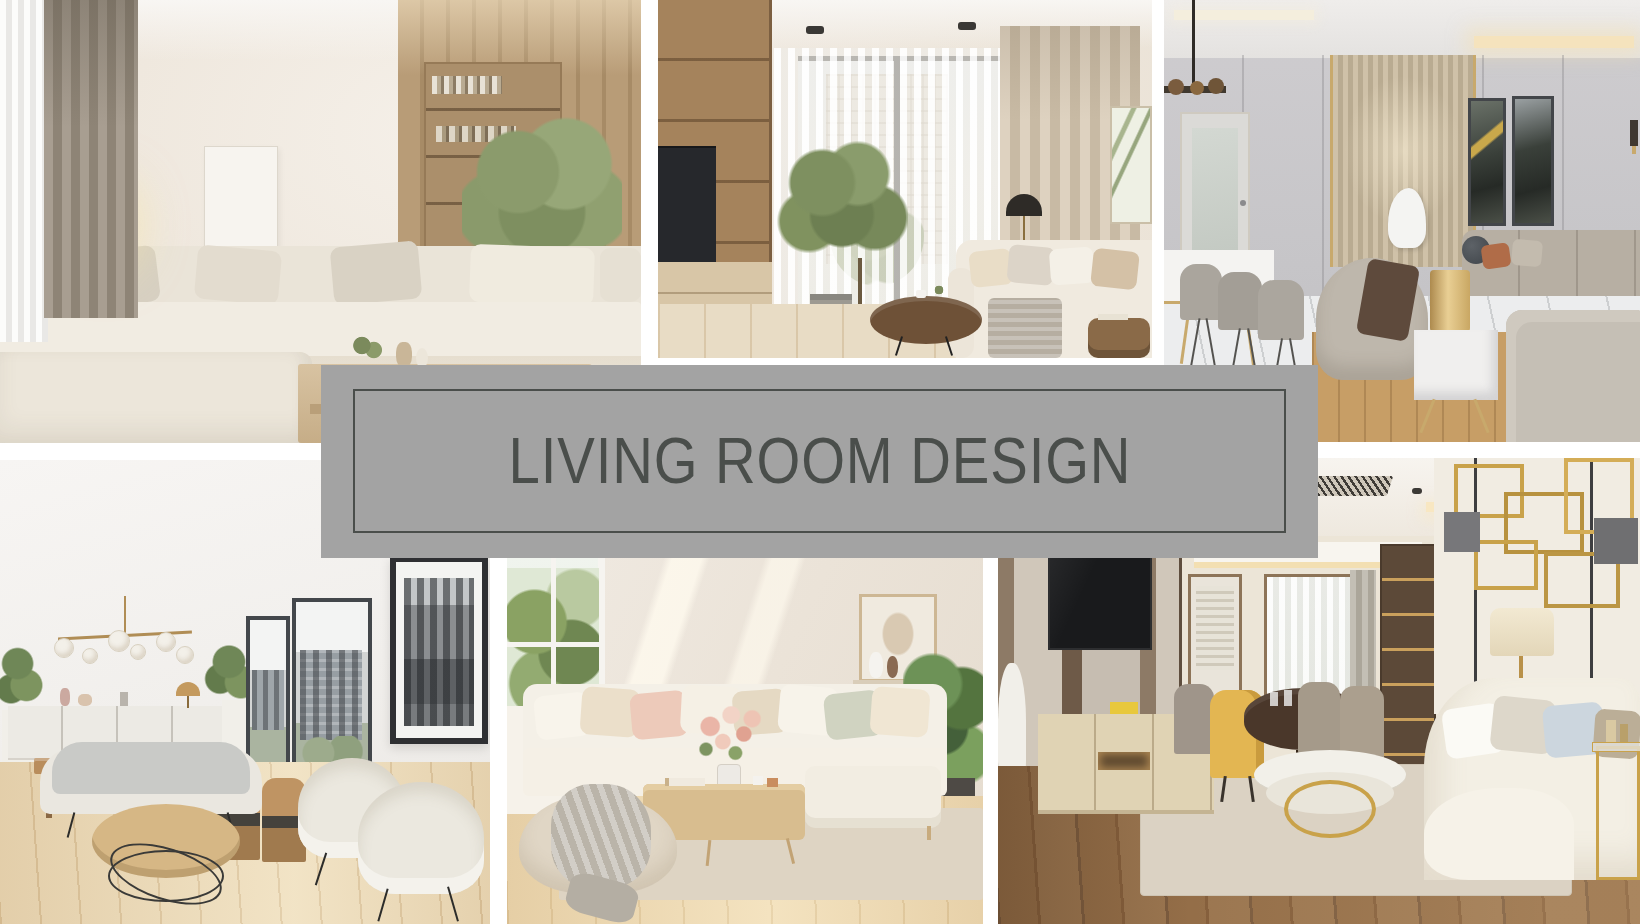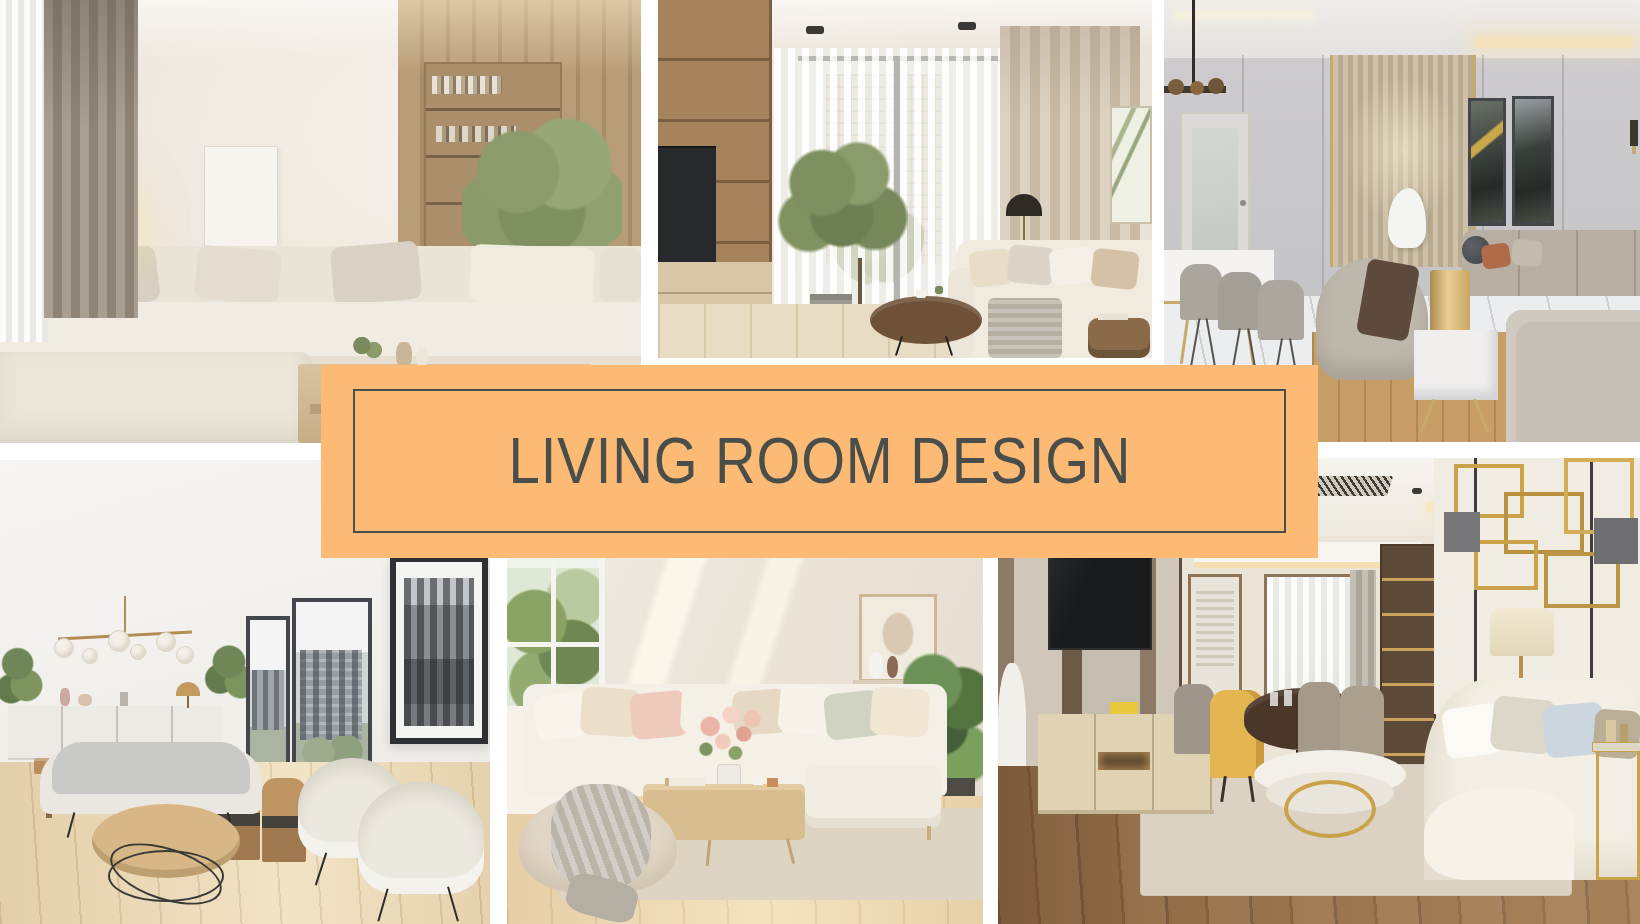--- a/index.html
+++ b/index.html
@@ -11,21 +11,21 @@
 
   
   .photo1{left:0;top:0;width:641px;height:443px;}
   .photo2{left:658px;top:0;width:494px;height:358px;}
   .photo3{left:1164px;top:0;width:476px;height:442px;}
   .photo4{left:0;top:460px;width:490px;height:464px;}
   .photo5{left:507px;top:558px;width:476px;height:366px;}
   .photo6{left:998px;top:458px;width:642px;height:466px;}
 
   
-  .banner{position:absolute;left:321px;top:365px;width:997px;height:193px;background:#fdba74;z-index:20;}
+  .banner{position:absolute;left:321px;top:365px;width:997px;height:193px;background:#a3a3a3;z-index:20;}
   .banner-border{position:absolute;left:32px;top:24px;width:933px;height:144px;border:2px solid #4a4e4b;
                  display:flex;align-items:center;justify-content:center;}
   .banner-title{margin:0;font-weight:400;font-size:64px;letter-spacing:1px;color:#4a4e4b;
                 white-space:nowrap;transform:scaleX(.88);}
 
   
   .p1-wall{inset:0;background:radial-gradient(130% 120% at 72% 30%,#f5f0e9 0%,#ede5da 55%,#e0d5c6 100%);}
   .p1-ceil{left:0;top:0;width:641px;height:60px;background:linear-gradient(180deg,#f8f6f3,rgba(248,246,243,0));}
   .p1-spot{left:96px;top:6px;width:24px;height:10px;background:#3e3c38;border-radius:3px;}
   .p1-woodwall{left:398px;top:0;width:243px;height:302px;

